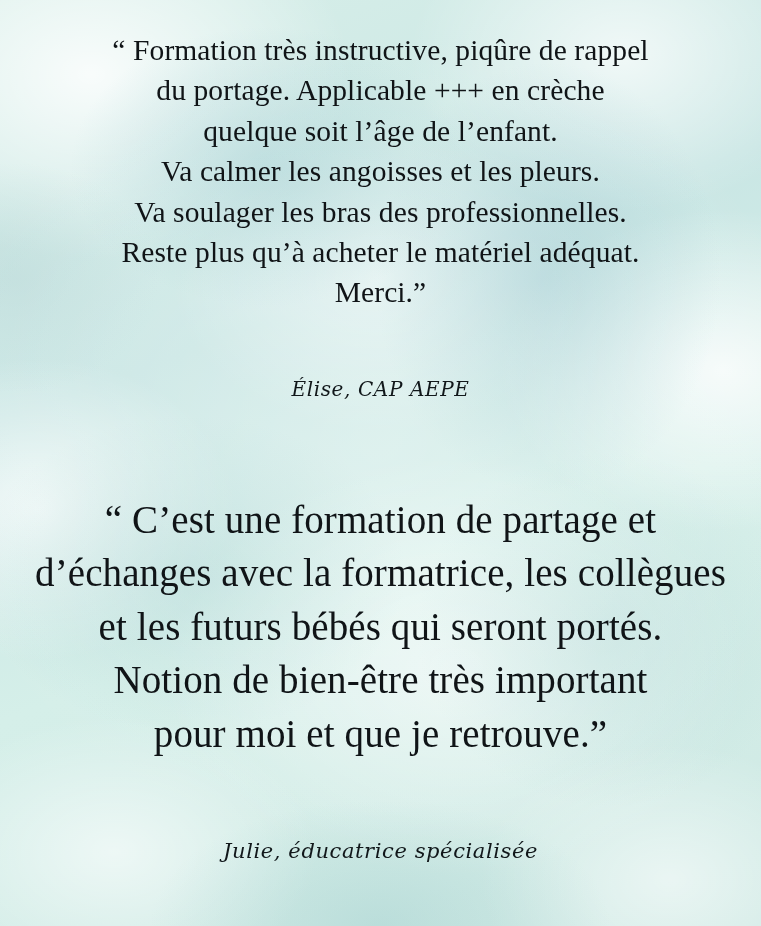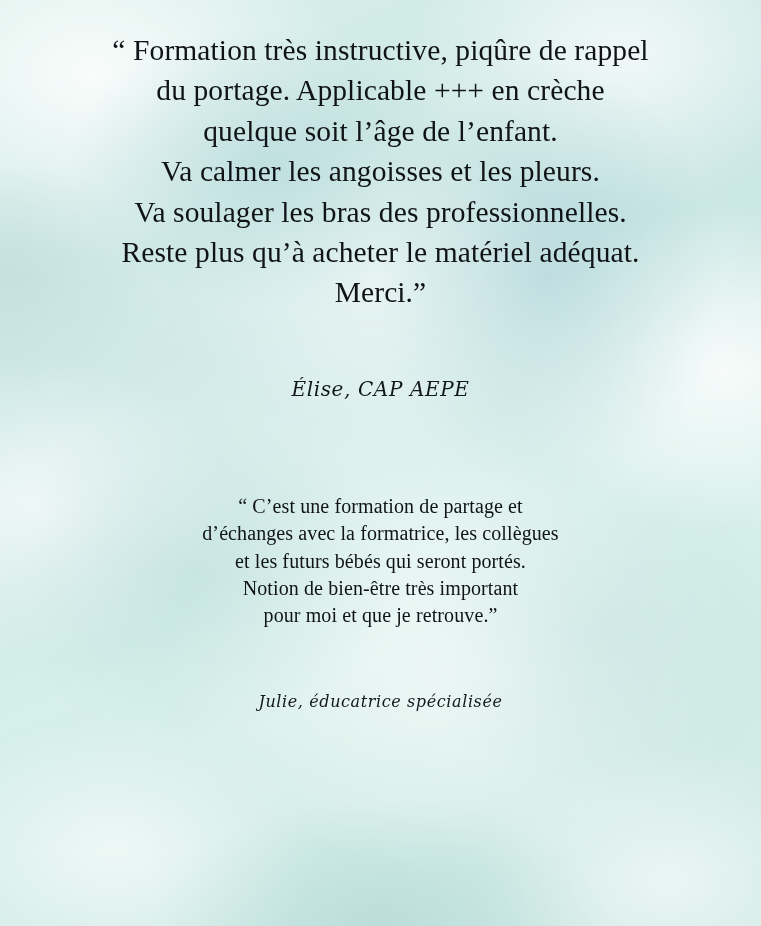--- a/index.html
+++ b/index.html
@@ -86,22 +86,22 @@
     font-style: italic;
     font-size: 20px;
     letter-spacing: 0.6px;
     color: #11171a;
   }
 
   #testimonial-1 .quote-text { margin-top: 8px; }
   #testimonial-1 .author { margin-top: 64px; }
 
   #testimonial-2 { margin-top: 92px; }
-  #testimonial-2 .quote-text { font-size: 20px; }
-  #testimonial-2 .author { margin-top: 62px; font-size: 16px; }
+  #testimonial-2 .quote-text { font-size: 39px; }
+  #testimonial-2 .author { margin-top: 79px; font-size: 21px; }
 </style>
 </head>
 <body>
 
 <div class="canvas">
   <div class="bg-layer bg-base"></div>
   <div class="bg-layer bg-clouds"></div>
   <div class="bg-layer bg-tints"></div>
   <div class="bg-layer bg-vignette"></div>
 

